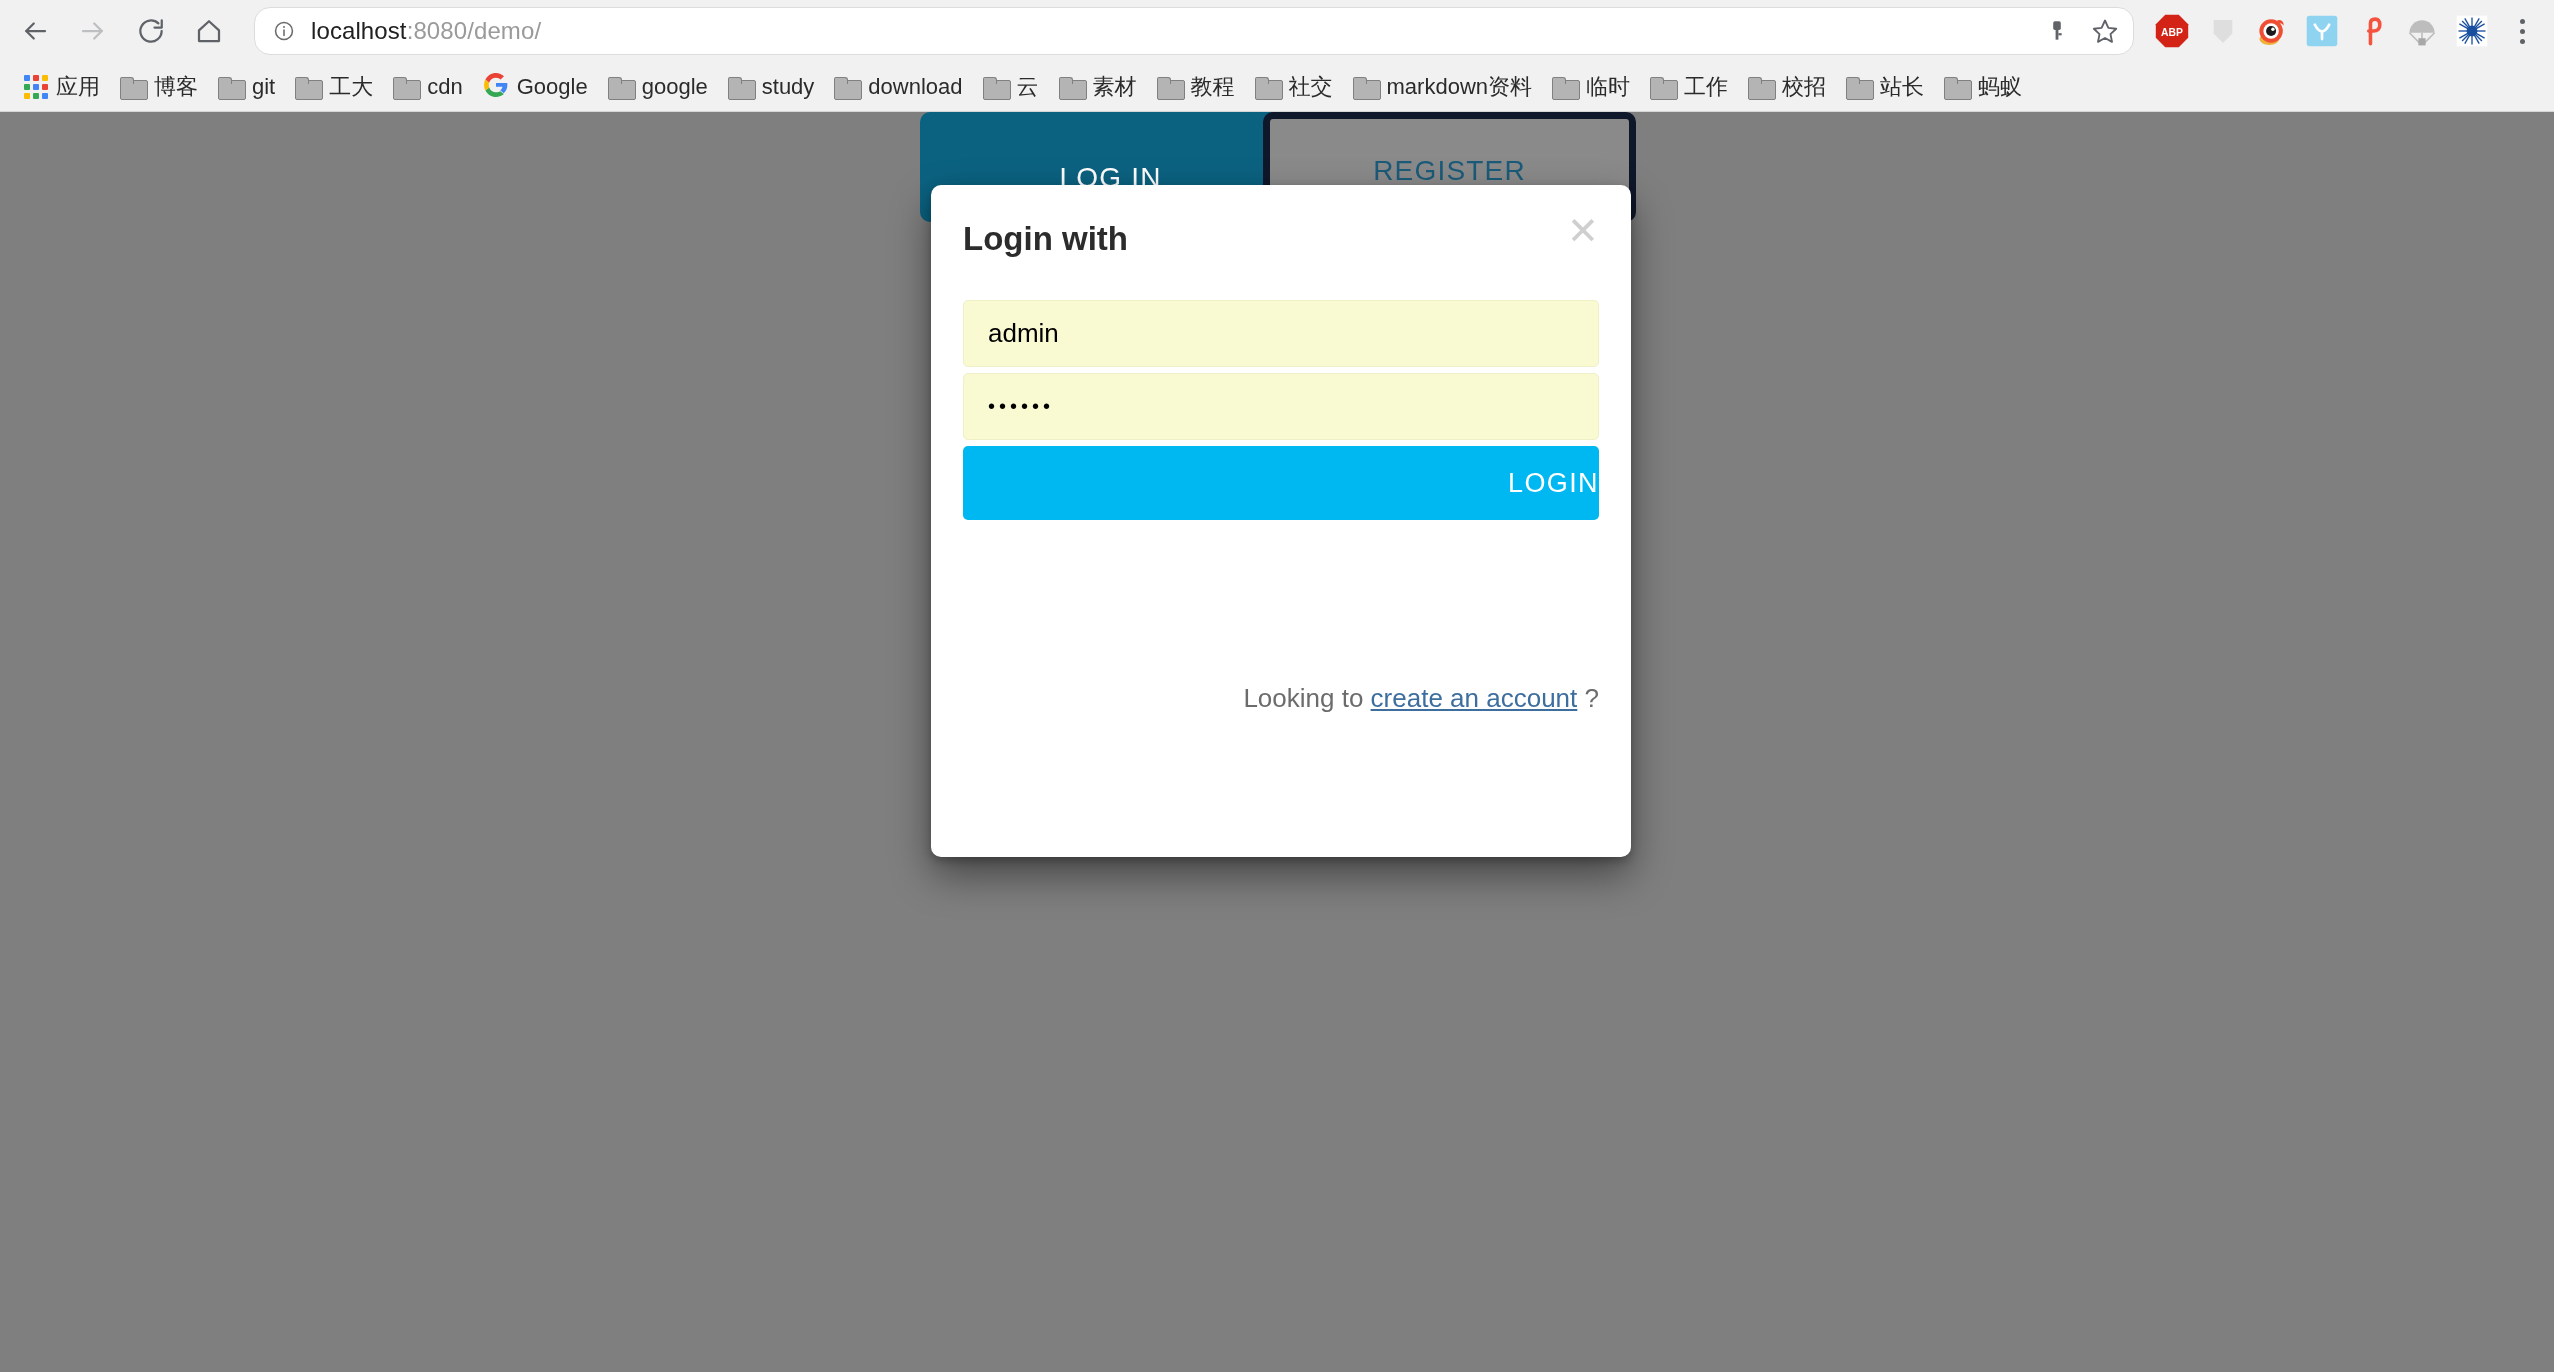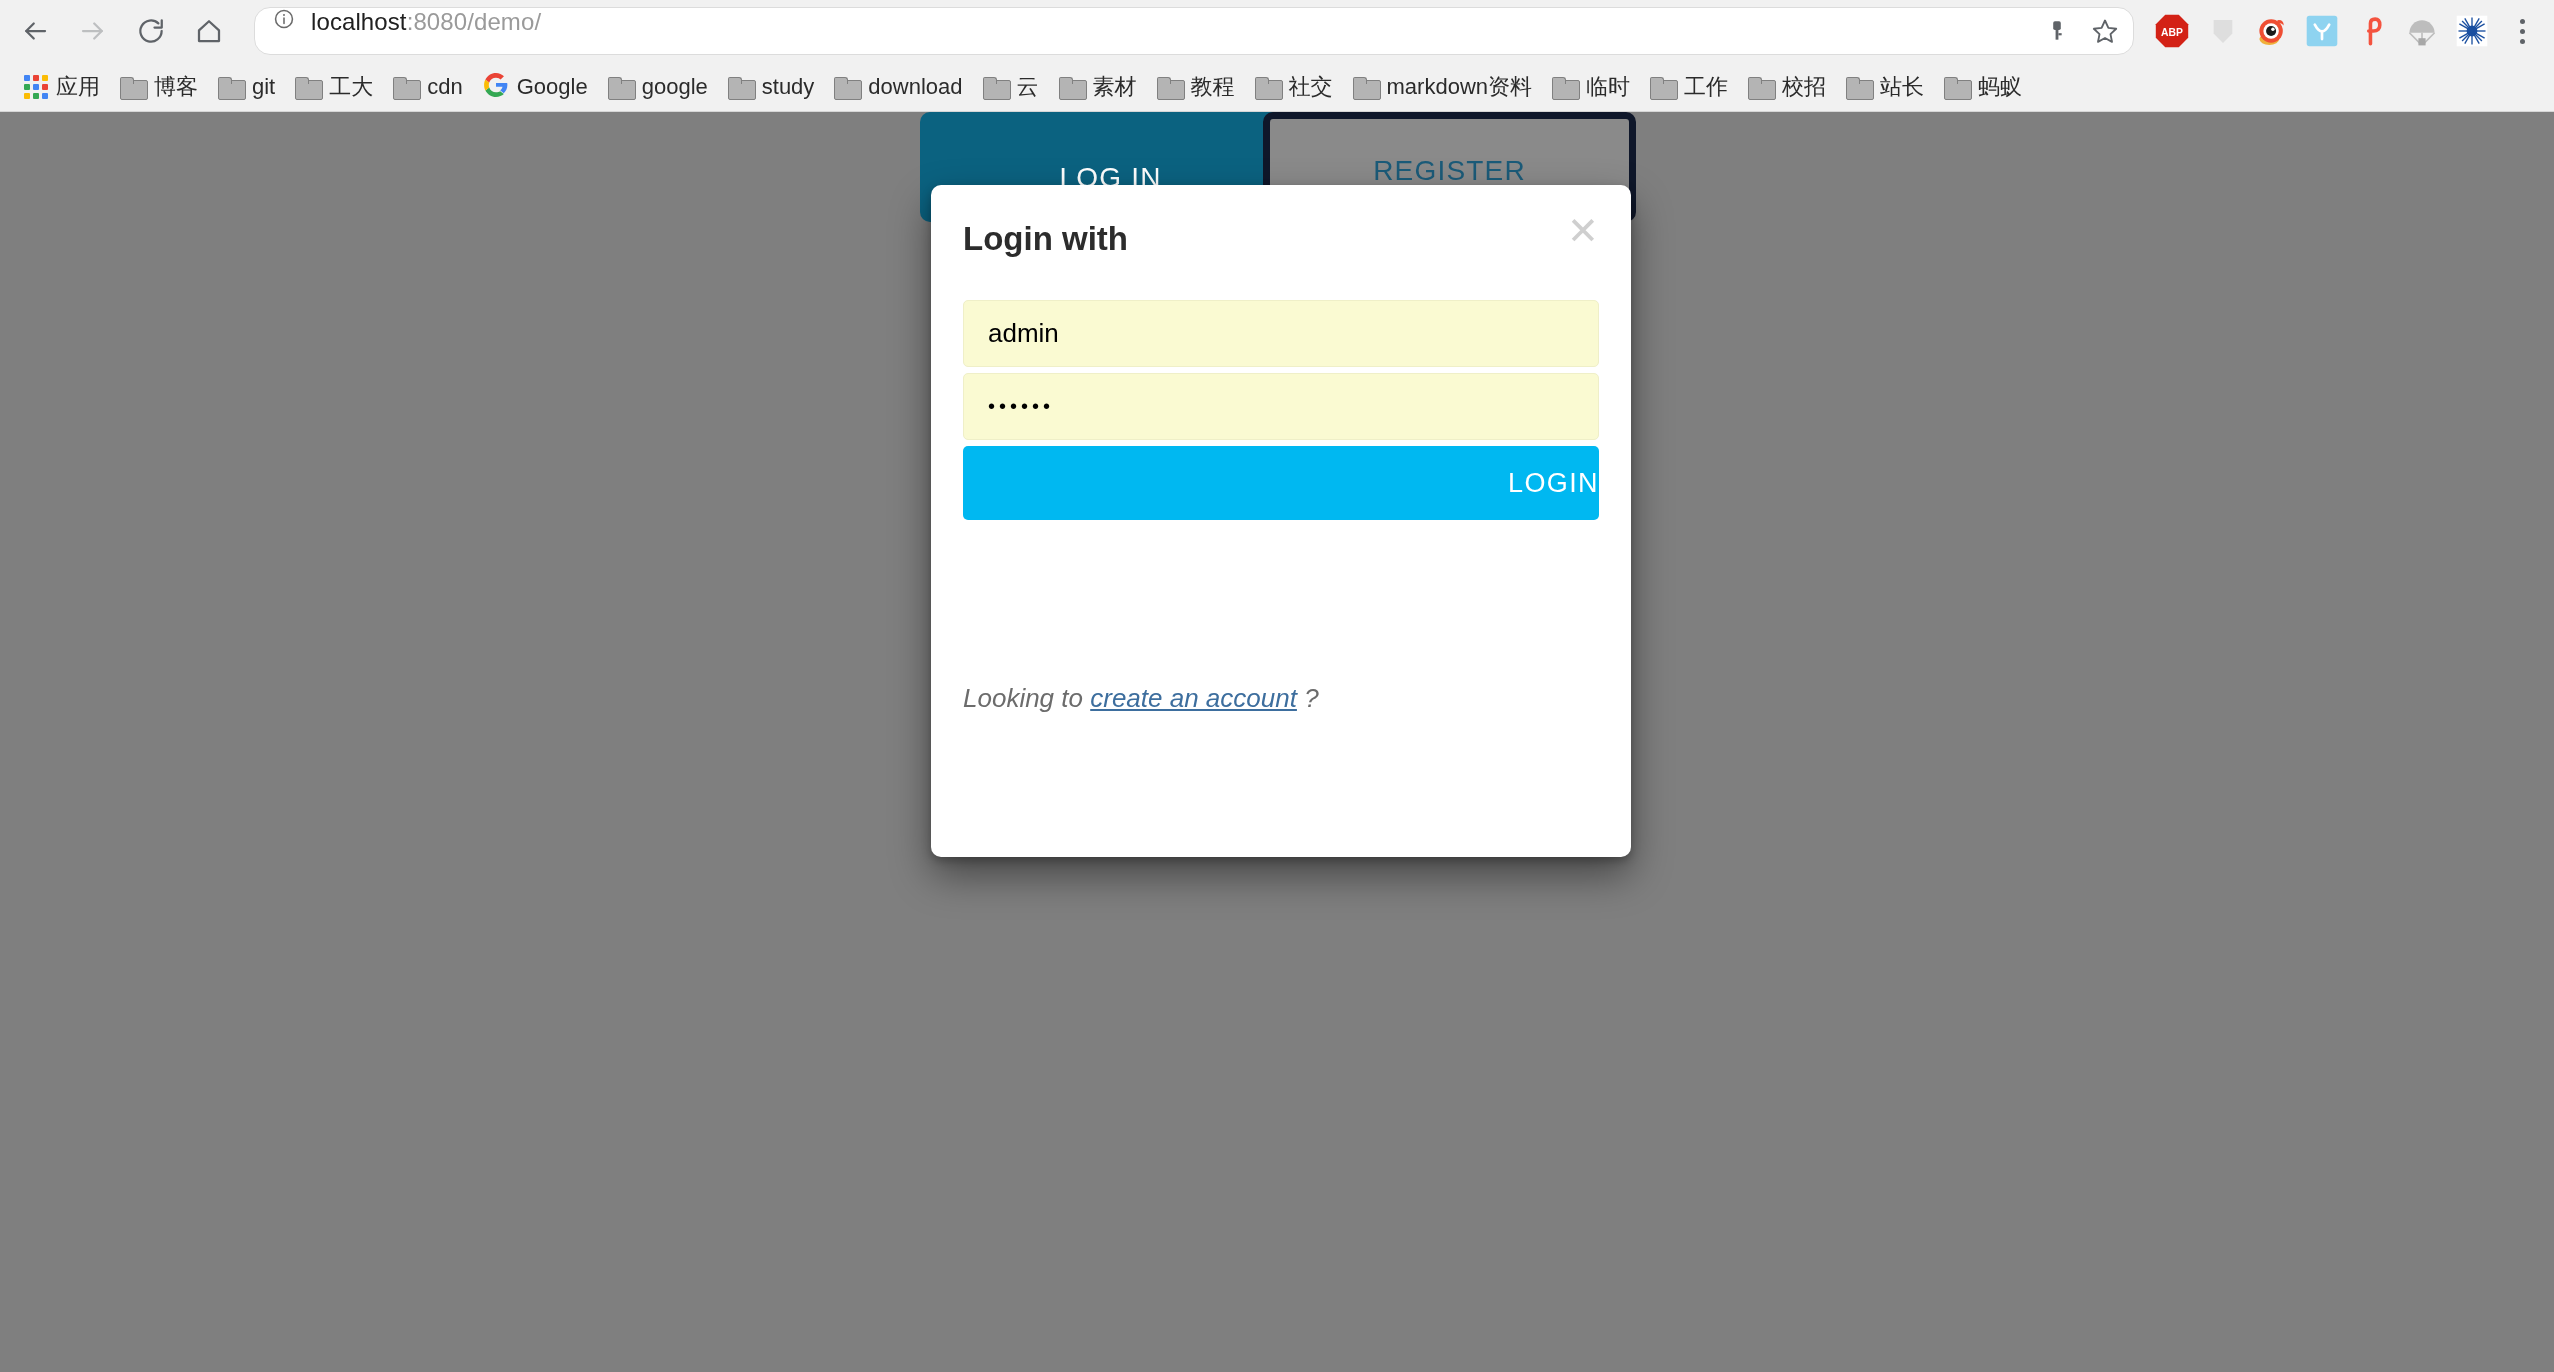--- a/index.html
+++ b/index.html
@@ -44,20 +44,21 @@
 
   #omnibox {
     flex: 1 1 auto;
     height: 48px;
     margin-left: 22px;
     margin-right: 12px;
     background: #ffffff;
     border: 1px solid #dcdcdc;
     border-radius: 16px;
     display: flex;
+    align-items: center;
     padding-left: 18px;
     position: relative;
   }
   #info-icon {
     width: 22px; height: 22px;
     flex: 0 0 auto;
     margin-right: 16px;
   }
   #url-text {
     font-size: 24px;
@@ -271,24 +272,23 @@
     display: flex;
     align-items: center;
     justify-content: flex-end;
     font-family: "Liberation Sans", sans-serif;
   }
 
   #modal-footer {
     position: absolute;
     top: 383px; left: 0;
     width: 636px;
-    text-align: left;
+    text-align: right;
     font-size: 26px;
     color: #6c6c6c;
-    font-style: italic;
   }
   #create-account-link {
     color: #3d6e9e;
   }
 </style>
 </head>
 <body>
 
 <div id="browser-chrome">
 

